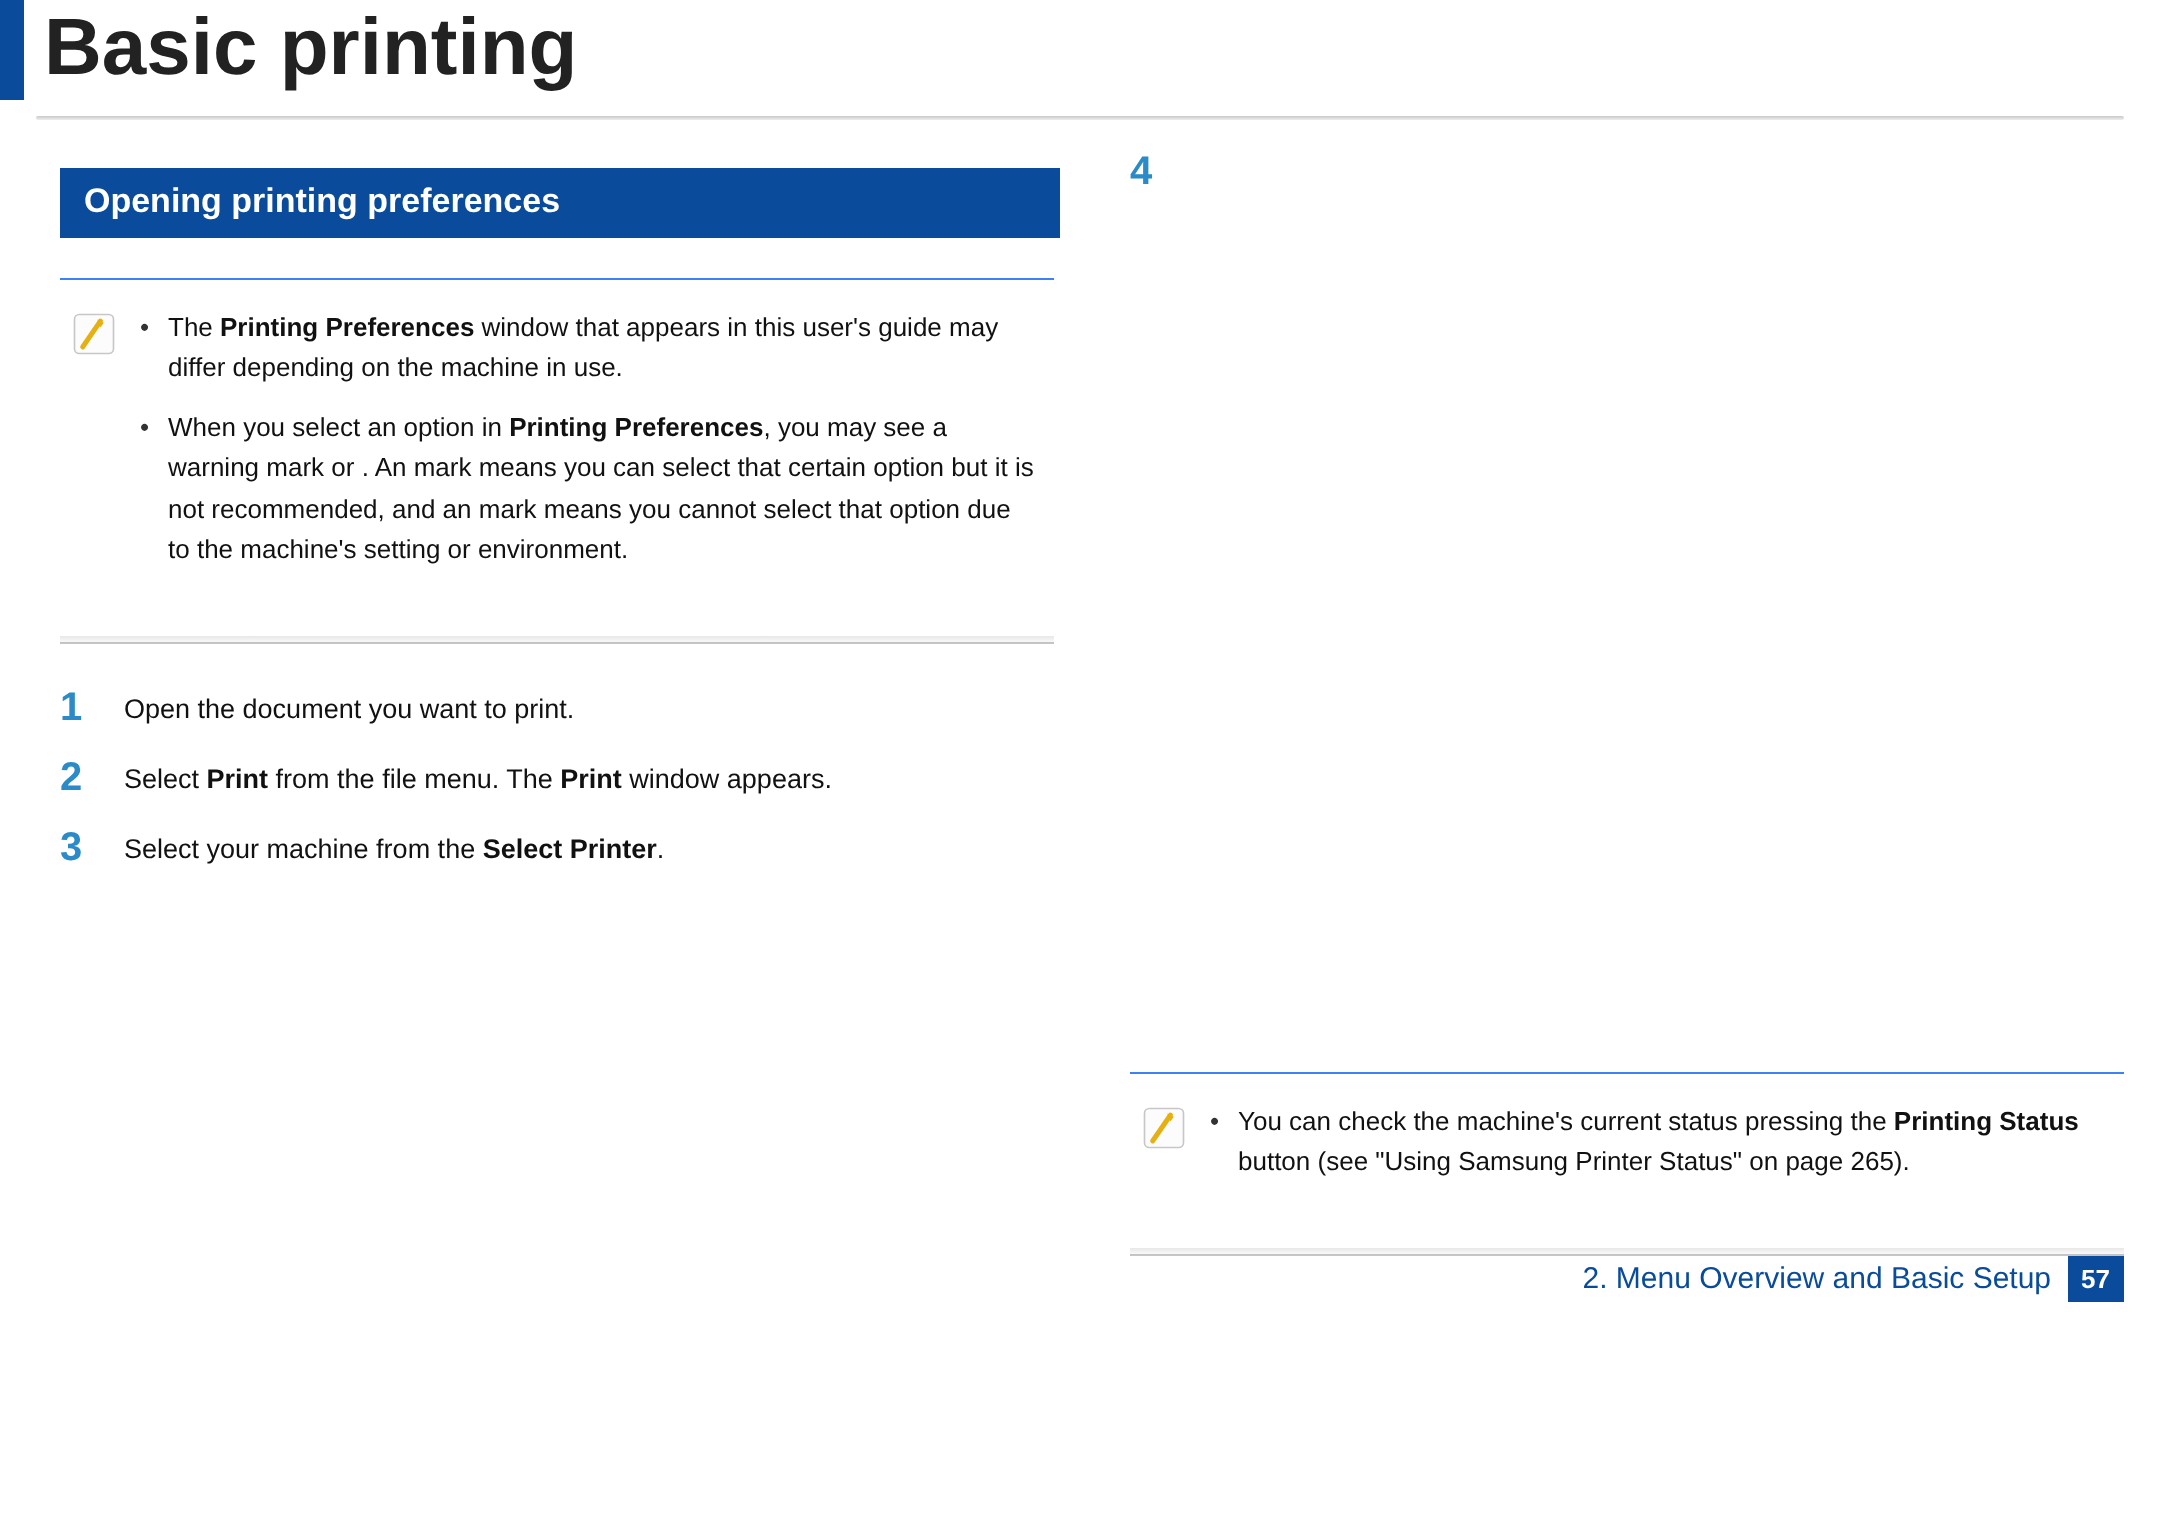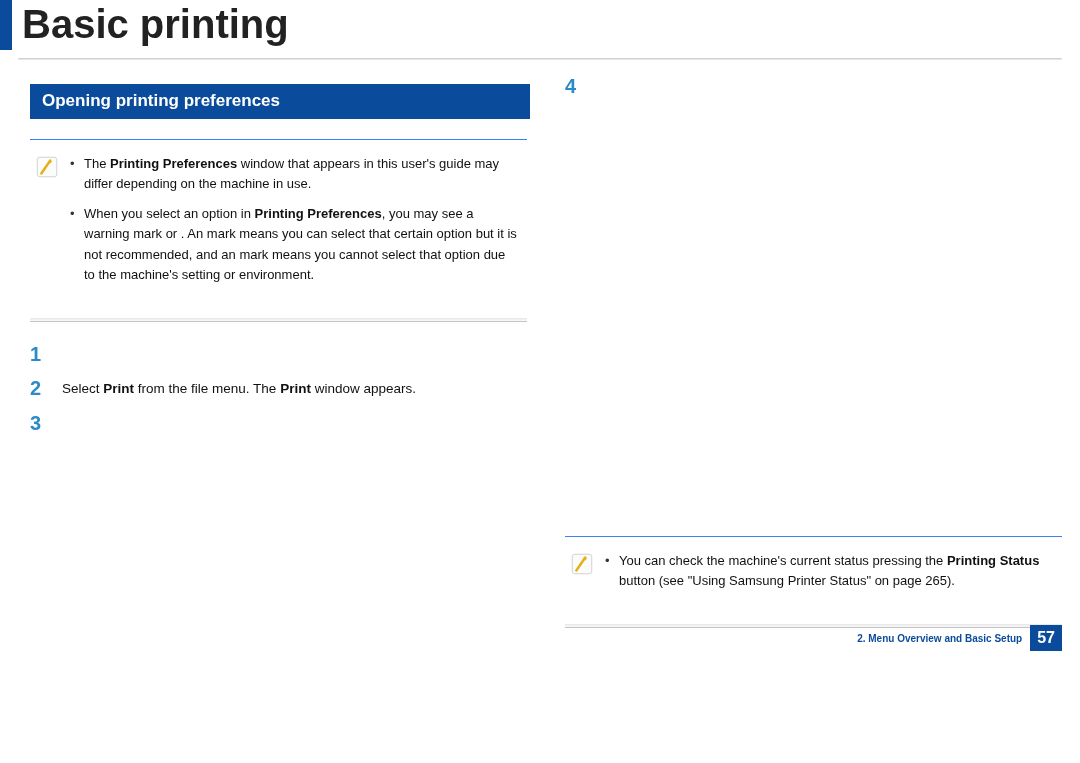--- a/index.html
+++ b/index.html
@@ -129,31 +129,31 @@
 
   .footer {
     position: absolute;
     right: 18px;
     bottom: 20px;
     display: flex;
     align-items: stretch;
     gap: 8px;
   }
   .footer-text {
-    font-size: 10px;
-    font-weight: 700;
+    font-size: 15px;
+    font-weight: 400;
     color: #0a4c9b;
     display:flex;
     align-items:center;
   }
   .footer-page {
     background: #0a4c9b;
     color: #fff;
     font-weight: 700;
-    font-size: 16px;
+    font-size: 13px;
     padding: 4px 7px;
     display:flex;
     align-items:center;
   }
 </style>
 </head>
 <body>
 
 <div class="page">
 
@@ -184,31 +184,35 @@
             </li>
             <li>
               <span>When you select an option in </span><b>Printing Preferences</b><span>, you may see a warning mark </span><span> or </span><span>. An </span><span> mark means you can select that certain option but it is not recommended, and an </span><span> mark means you cannot select that option due to the machine's setting or environment.</span>
             </li>
           </ul>
         </div>
       </div>
 
       <div class="step">
         <div class="step-num">1</div>
+        <div class="step-text">Open the document you want to print.</div>
       </div>
 
       <div class="step">
         <div class="step-num">2</div>
         <div class="step-text">
           <span>Select </span><b>Print</b><span> from the file menu. The </span><b>Print</b><span> window appears.</span>
         </div>
       </div>
 
       <div class="step">
         <div class="step-num">3</div>
+        <div class="step-text">
+          <span>Select your machine from the </span><b>Select Printer</b><span>.</span>
+        </div>
       </div>
 
     </div>
 
     <div class="col">
 
       <div class="step" style="margin-top:-8px;">
         <div class="step-num">4</div>
       </div>
 

